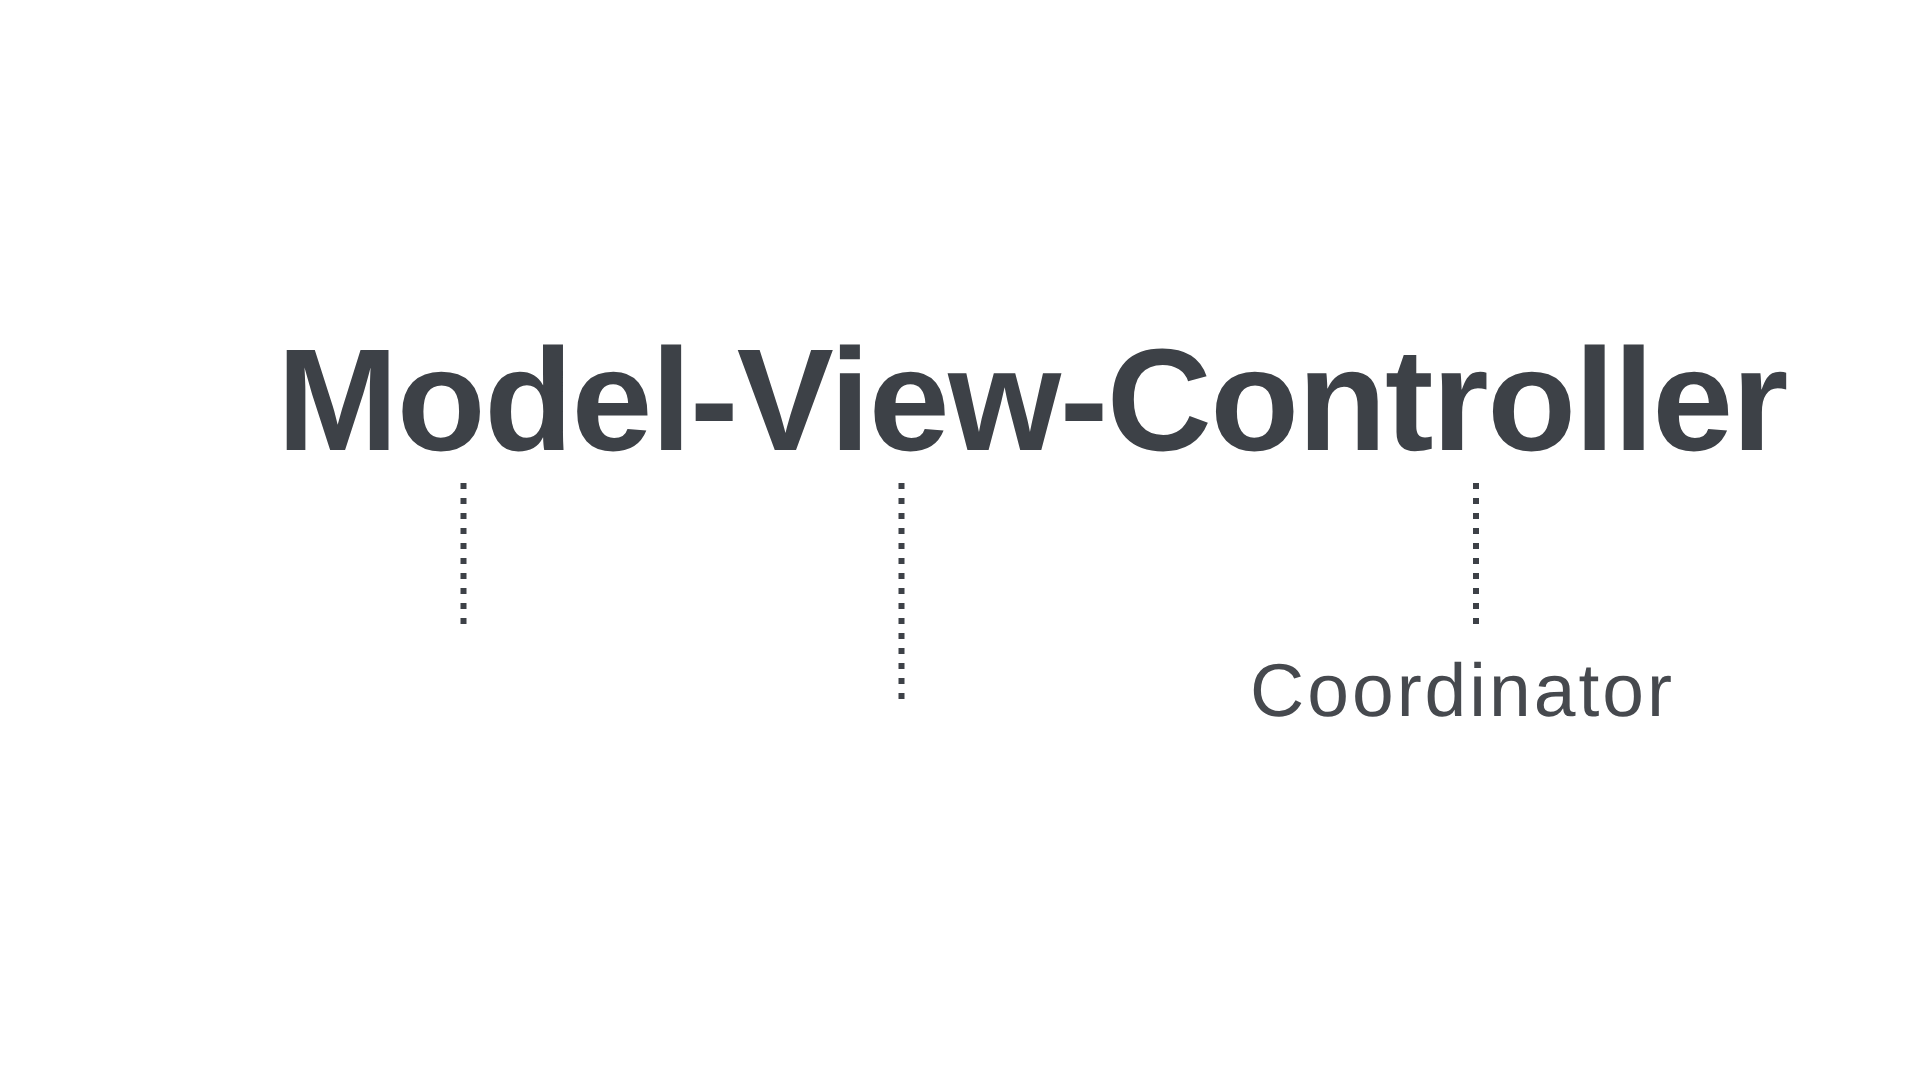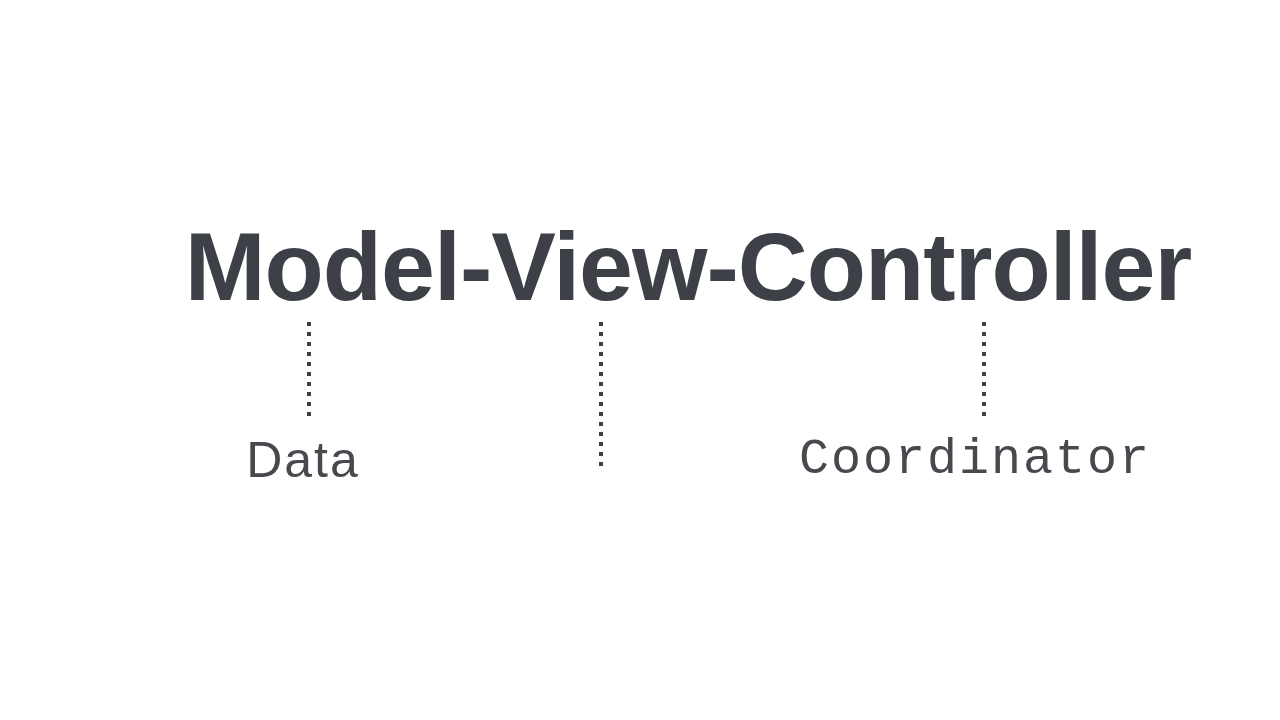--- a/index.html
+++ b/index.html
@@ -53,29 +53,28 @@
     transform: translateX(-50%);
     font-size: 50px;
     line-height: 1;
     font-weight: 400;
     letter-spacing: 2px;
     color: var(--label-ink);
     white-space: nowrap;
   }
   .l1 { left: 255px; top: 387px; }
   .l2 { left: 546px; top: 436px; }
-  .l3 { left: 927px; top: 387px; font-family: Liberation Mono, monospace; }
+  .l3 { left: 927px; top: 387px; }
 </style>
 </head>
 <body>
 
 <div class="stage">
 
   <h1 class="title">Model-View-Controller</h1>
 
   <div class="connector c1"></div>
   <div class="connector c2"></div>
   <div class="connector c3"></div>
 
-  <div class="callout-label l1">Data</div>
   <div class="callout-label l3">Coordinator</div>
 
 </div>
 
 </body></html>

